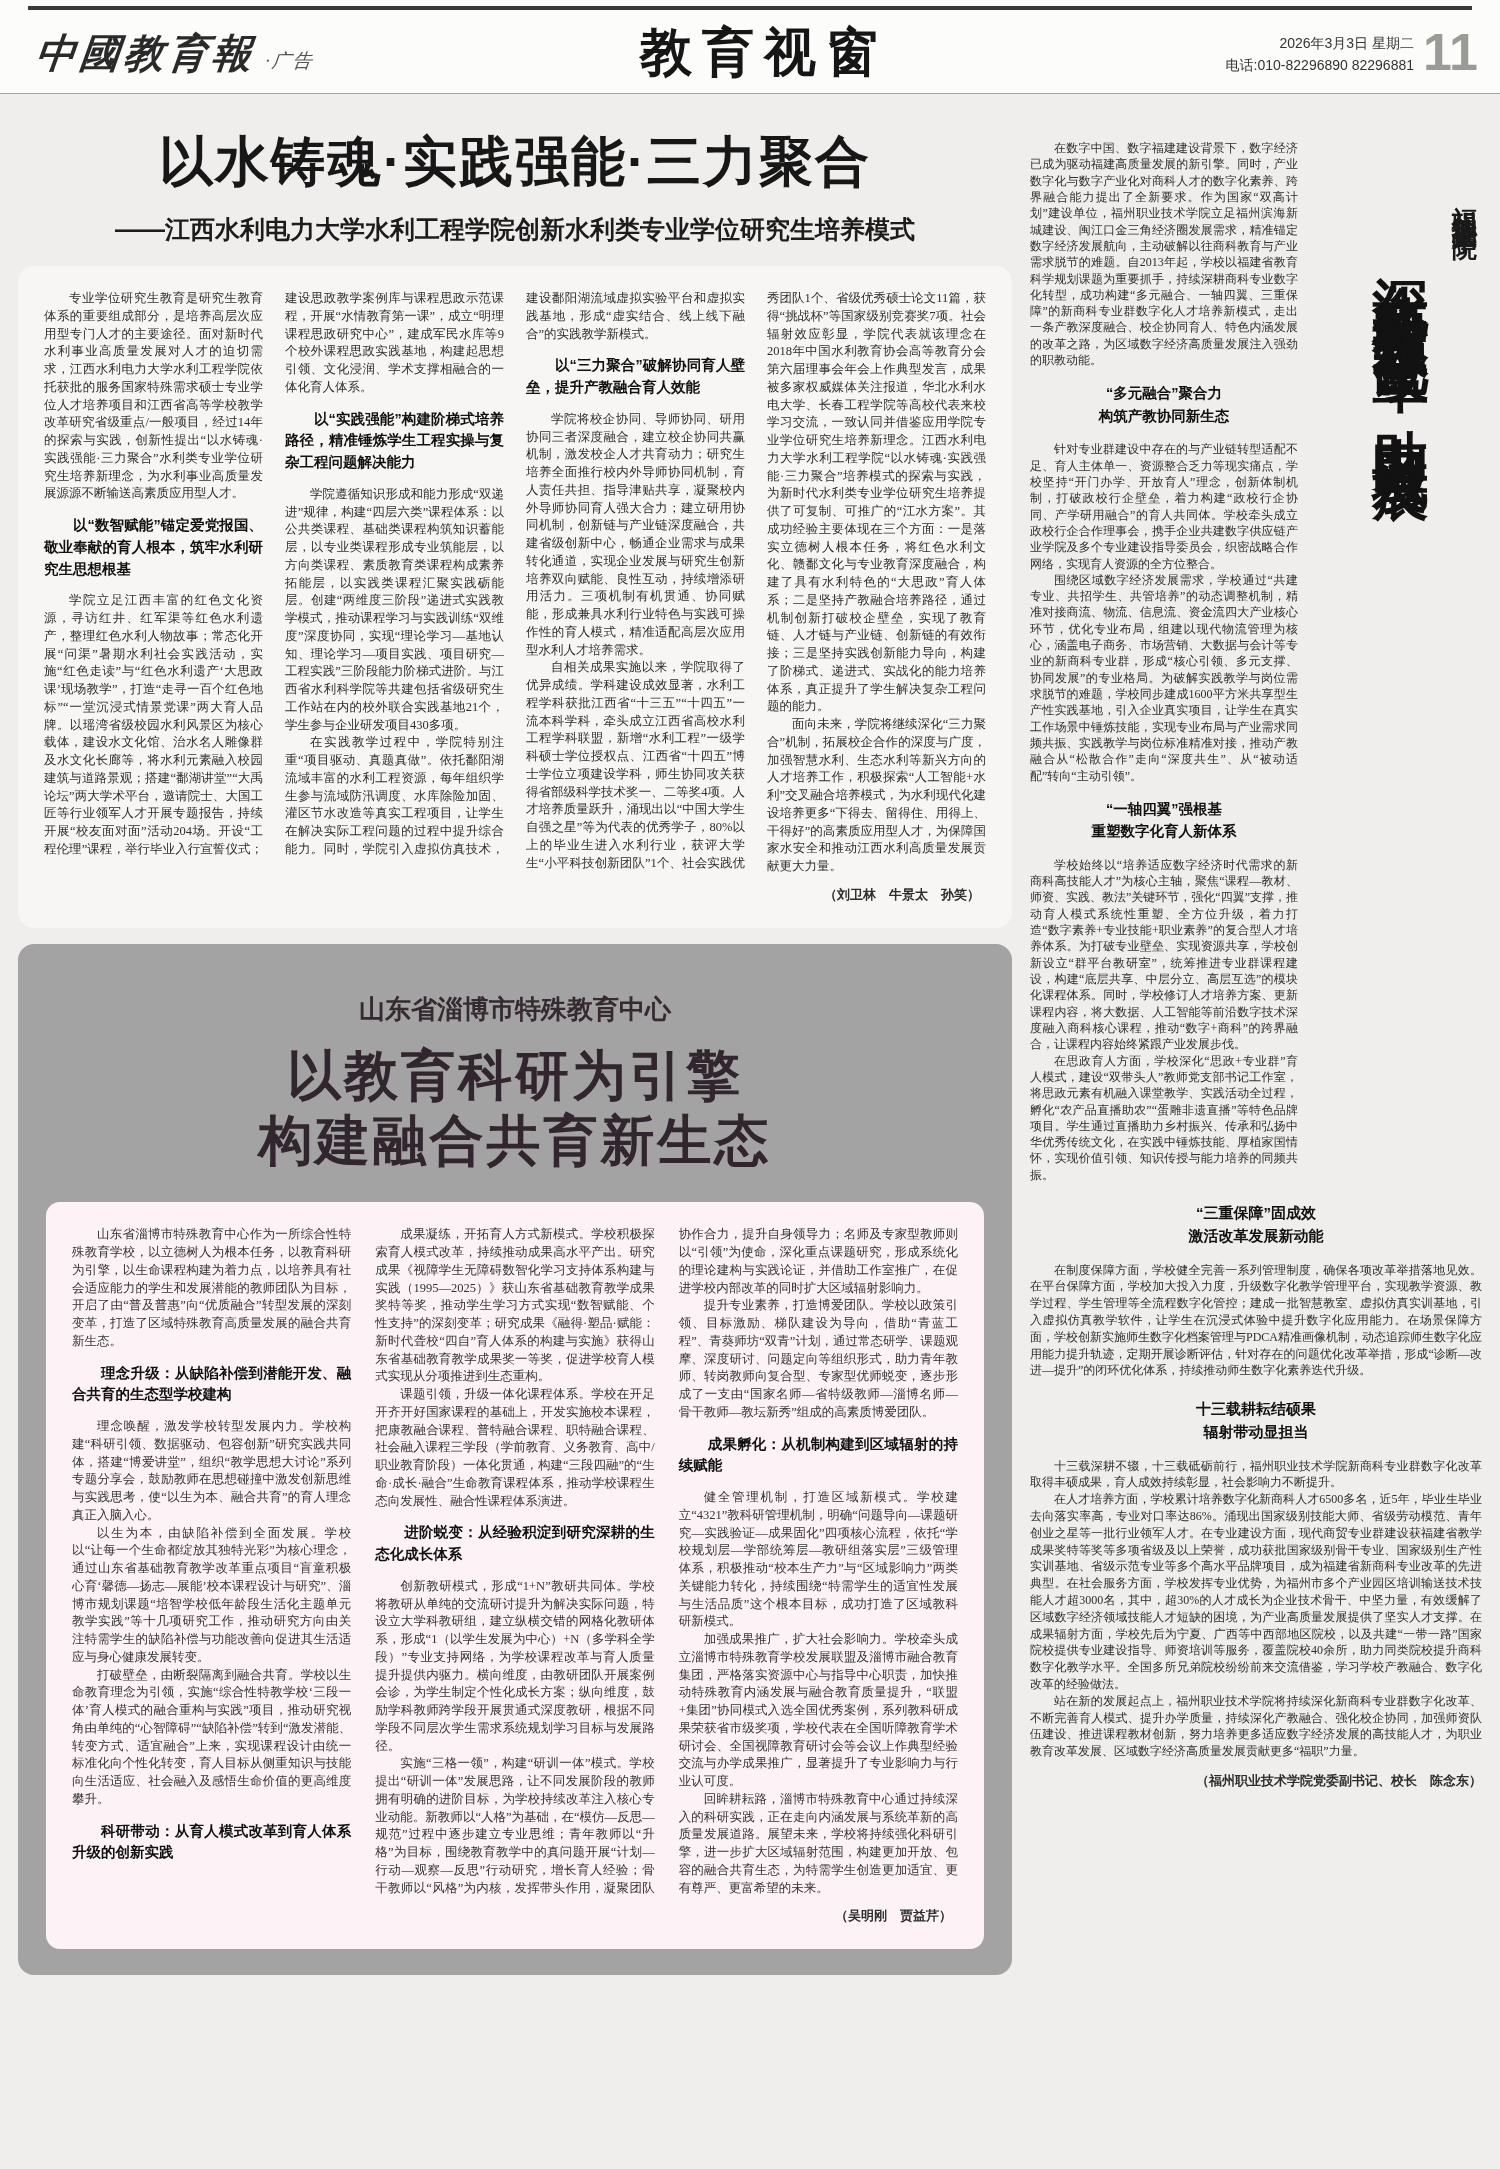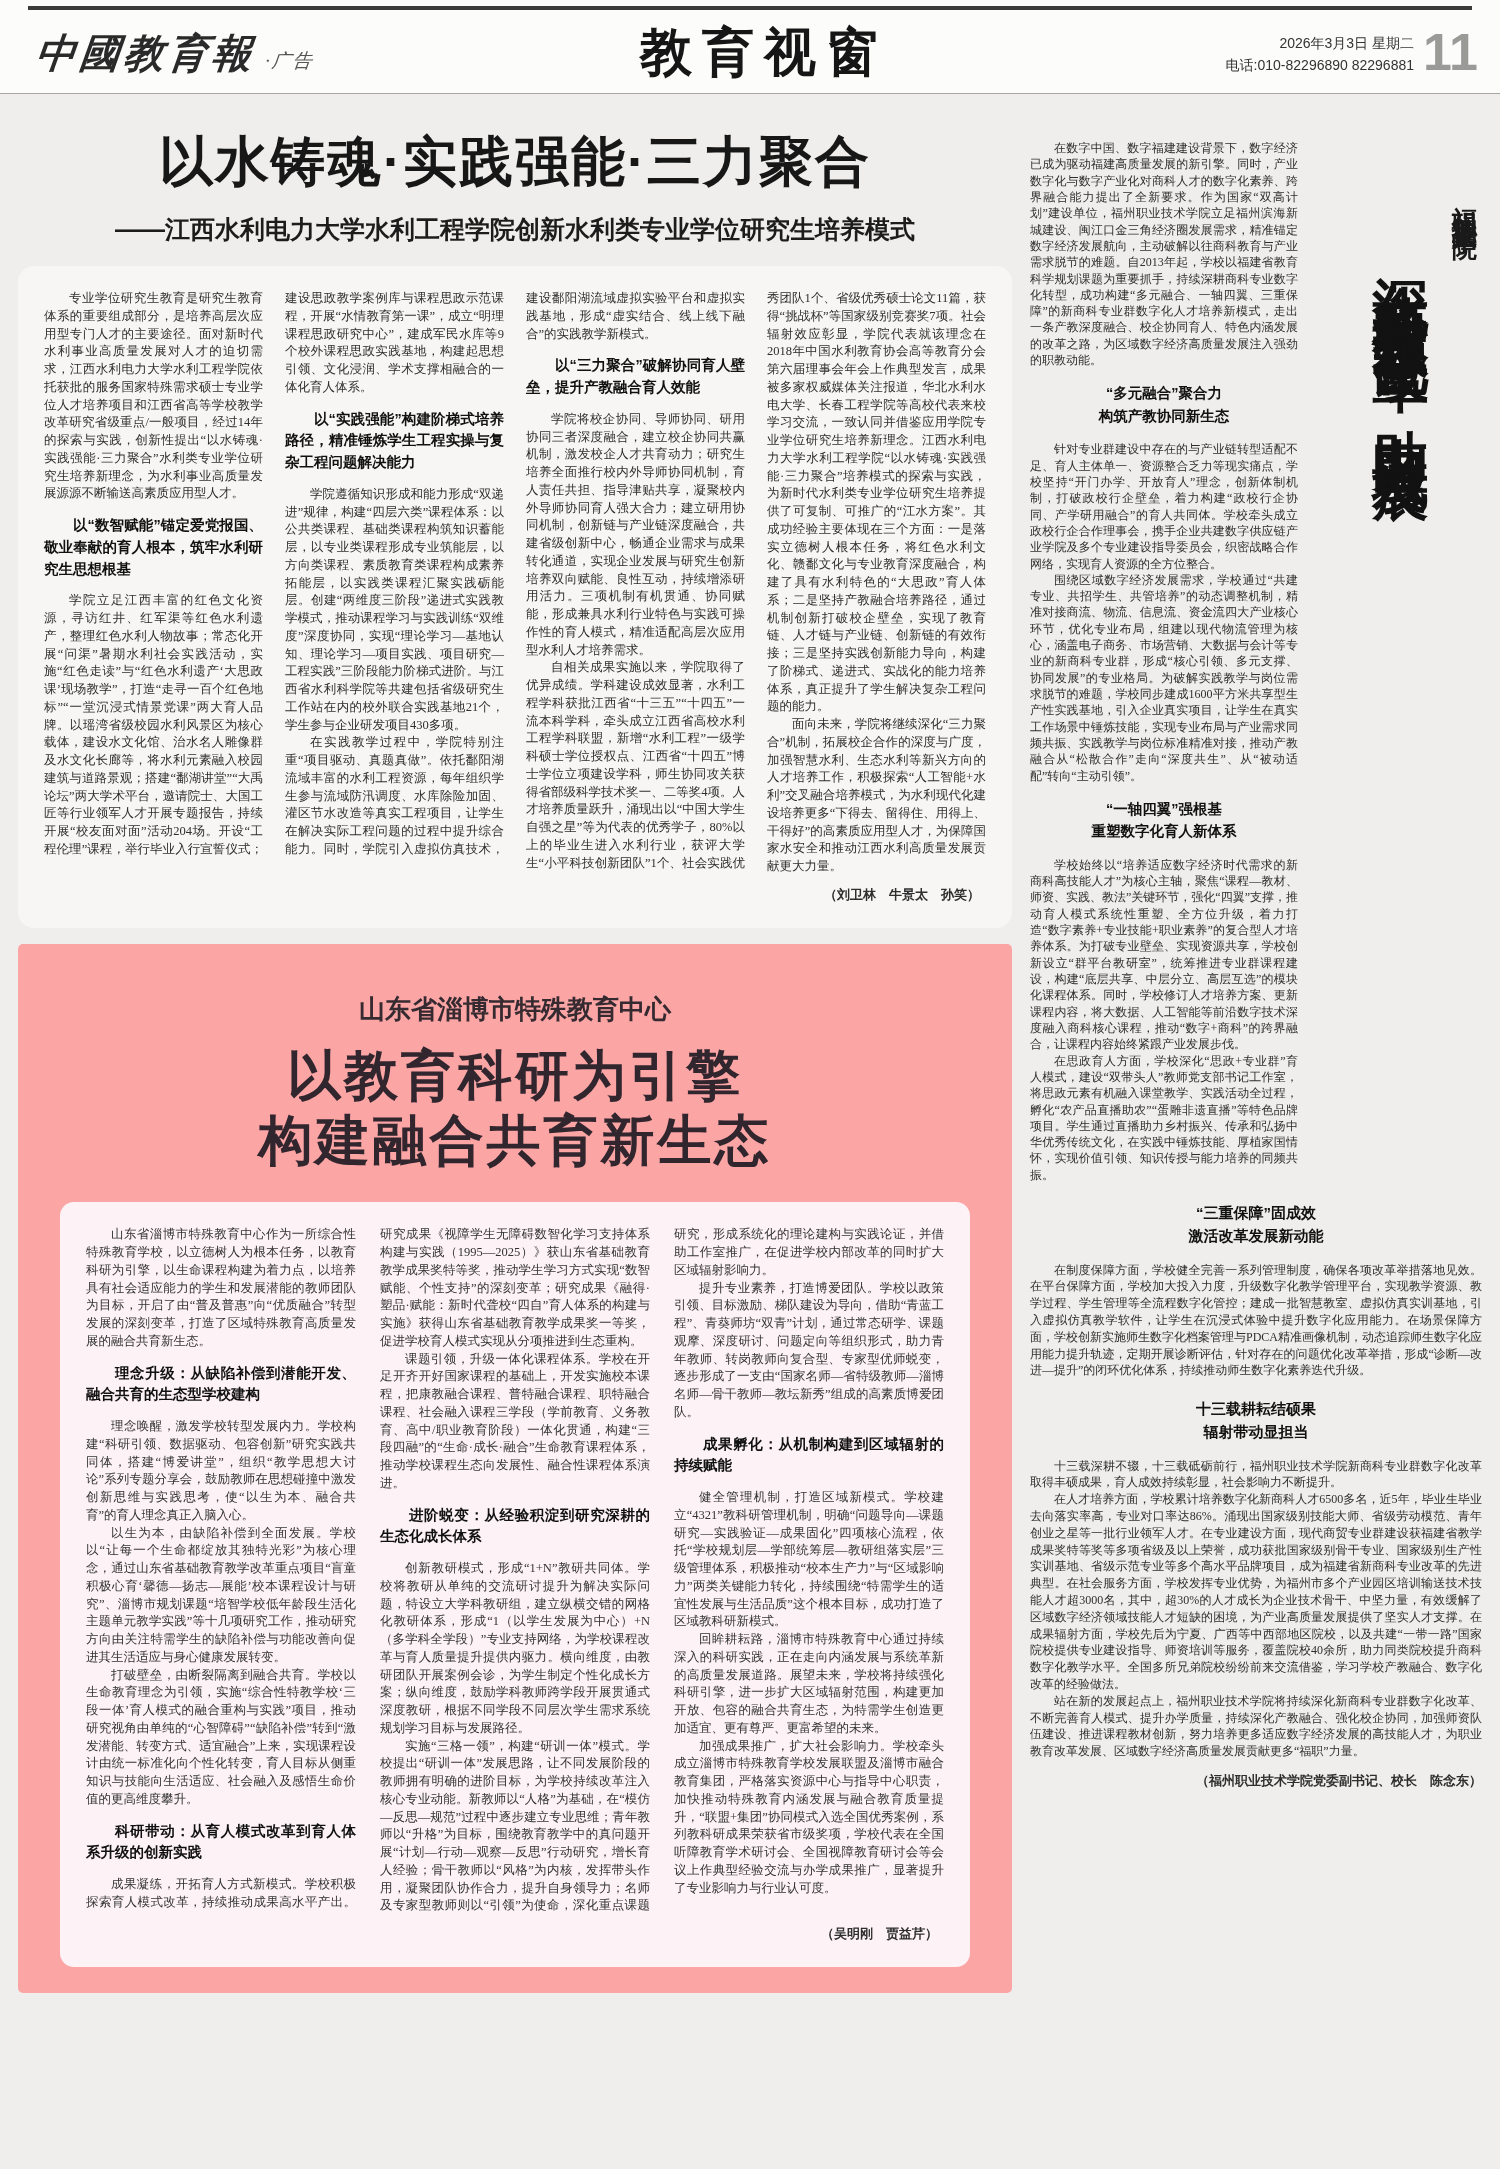--- a/index.html
+++ b/index.html
@@ -19,21 +19,21 @@
   .a1-title{margin-top:26px;text-align:center;font-family:"Liberation Sans",sans-serif;font-weight:900;font-size:54px;letter-spacing:2px;color:#171717;}
   .a1-subtitle{margin-top:14px;text-align:center;font-family:"Liberation Sans",sans-serif;font-weight:700;font-size:25px;color:#1c1c1c;}
   .card{background:#f7f6f4;border-radius:16px;padding:24px 26px;margin-top:20px;}
   .cols4{column-count:4;column-gap:22px;}
   .cols3{column-count:3;column-gap:24px;}
   .bp{margin:0;text-indent:2em;text-align:justify;font-size:12.5px;line-height:1.42;}
   .bh{font-family:"Liberation Sans",sans-serif;font-weight:700;font-size:14.5px;line-height:1.5;color:#111;margin:12px 0;text-indent:2em;text-align:justify;}
   .bhc{font-family:"Liberation Sans",sans-serif;font-weight:700;font-size:15px;line-height:1.55;color:#111;margin:16px 0;text-align:center;white-space:pre-line;}
   .byline{text-align:right;font-weight:bold;font-size:13px;margin-top:10px;padding-right:6px;}
   
-  .pink-panel{background:#fca5a5;border-radius:5px;padding:48px 42px 26px;margin-top:16px;}
+  .pink-panel{background:#a3a3a3;border-radius:16px;padding:48px 28px 26px;margin-top:16px;}
   .a2-kicker{text-align:center;font-family:"Liberation Sans",sans-serif;font-weight:700;font-size:26px;color:#362a31;}
   .a2-title{text-align:center;font-family:"Liberation Sans",sans-serif;font-weight:900;font-size:54px;letter-spacing:3px;color:#32262e;line-height:1.2;margin-top:16px;}
   .pink-card{background:#fdf2f6;border-radius:14px;padding:24px 26px;margin-top:30px;}
   .pink-card .bp{color:#333;}
   
   .right-zone{padding-top:40px;}
   .right-top{display:flex;align-items:flex-start;justify-content:flex-end;}
   .right-col1{width:268px;font-size:12px;}
   .right-col1 .bp{font-size:12px;line-height:1.36;}
   .right-col1 .bhc{font-size:14.5px;margin:14px 0;}
@@ -102,22 +102,22 @@
               <p class="bp">打破壁垒，由断裂隔离到融合共育。学校以生命教育理念为引领，实施“综合性特教学校‘三段一体’育人模式的融合重构与实践”项目，推动研究视角由单纯的“心智障碍”“缺陷补偿”转到“激发潜能、转变方式、适宜融合”上来，实现课程设计由统一标准化向个性化转变，育人目标从侧重知识与技能向生活适应、社会融入及感悟生命价值的更高维度攀升。</p>
               <div class="bh">科研带动：从育人模式改革到育人体系升级的创新实践</div>
               <p class="bp">成果凝练，开拓育人方式新模式。学校积极探索育人模式改革，持续推动成果高水平产出。研究成果《视障学生无障碍数智化学习支持体系构建与实践（1995—2025）》获山东省基础教育教学成果奖特等奖，推动学生学习方式实现“数智赋能、个性支持”的深刻变革；研究成果《融得·塑品·赋能：新时代聋校“四自”育人体系的构建与实施》获得山东省基础教育教学成果奖一等奖，促进学校育人模式实现从分项推进到生态重构。</p>
               <p class="bp">课题引领，升级一体化课程体系。学校在开足开齐开好国家课程的基础上，开发实施校本课程，把康教融合课程、普特融合课程、职特融合课程、社会融入课程三学段（学前教育、义务教育、高中/职业教育阶段）一体化贯通，构建“三段四融”的“生命·成长·融合”生命教育课程体系，推动学校课程生态向发展性、融合性课程体系演进。</p>
               <div class="bh">进阶蜕变：从经验积淀到研究深耕的生态化成长体系</div>
               <p class="bp">创新教研模式，形成“1+N”教研共同体。学校将教研从单纯的交流研讨提升为解决实际问题，特设立大学科教研组，建立纵横交错的网格化教研体系，形成“1（以学生发展为中心）+N（多学科全学段）”专业支持网络，为学校课程改革与育人质量提升提供内驱力。横向维度，由教研团队开展案例会诊，为学生制定个性化成长方案；纵向维度，鼓励学科教师跨学段开展贯通式深度教研，根据不同学段不同层次学生需求系统规划学习目标与发展路径。</p>
               <p class="bp">实施“三格一领”，构建“研训一体”模式。学校提出“研训一体”发展思路，让不同发展阶段的教师拥有明确的进阶目标，为学校持续改革注入核心专业动能。新教师以“人格”为基础，在“模仿—反思—规范”过程中逐步建立专业思维；青年教师以“升格”为目标，围绕教育教学中的真问题开展“计划—行动—观察—反思”行动研究，增长育人经验；骨干教师以“风格”为内核，发挥带头作用，凝聚团队协作合力，提升自身领导力；名师及专家型教师则以“引领”为使命，深化重点课题研究，形成系统化的理论建构与实践论证，并借助工作室推广，在促进学校内部改革的同时扩大区域辐射影响力。</p>
               <p class="bp">提升专业素养，打造博爱团队。学校以政策引领、目标激励、梯队建设为导向，借助“青蓝工程”、青葵师坊“双青”计划，通过常态研学、课题观摩、深度研讨、问题定向等组织形式，助力青年教师、转岗教师向复合型、专家型优师蜕变，逐步形成了一支由“国家名师—省特级教师—淄博名师—骨干教师—教坛新秀”组成的高素质博爱团队。</p>
               <div class="bh">成果孵化：从机制构建到区域辐射的持续赋能</div>
               <p class="bp">健全管理机制，打造区域新模式。学校建立“4321”教科研管理机制，明确“问题导向—课题研究—实践验证—成果固化”四项核心流程，依托“学校规划层—学部统筹层—教研组落实层”三级管理体系，积极推动“校本生产力”与“区域影响力”两类关键能力转化，持续围绕“特需学生的适宜性发展与生活品质”这个根本目标，成功打造了区域教科研新模式。</p>
+              <p class="bp">加强成果推广，扩大社会影响力。学校牵头成立淄博市特殊教育学校发展联盟及淄博市融合教育集团，严格落实资源中心与指导中心职责，加快推动特殊教育内涵发展与融合教育质量提升，“联盟+集团”协同模式入选全国优秀案例，系列教科研成果荣获省市级奖项，学校代表在全国听障教育学术研讨会、全国视障教育研讨会等会议上作典型经验交流与办学成果推广，显著提升了专业影响力与行业认可度。</p>
               <p class="bp">回眸耕耘路，淄博市特殊教育中心通过持续深入的科研实践，正在走向内涵发展与系统革新的高质量发展道路。展望未来，学校将持续强化科研引擎，进一步扩大区域辐射范围，构建更加开放、包容的融合共育生态，为特需学生创造更加适宜、更有尊严、更富希望的未来。</p>
-              <p class="bp">加强成果推广，扩大社会影响力。学校牵头成立淄博市特殊教育学校发展联盟及淄博市融合教育集团，严格落实资源中心与指导中心职责，加快推动特殊教育内涵发展与融合教育质量提升，“联盟+集团”协同模式入选全国优秀案例，系列教科研成果荣获省市级奖项，学校代表在全国听障教育学术研讨会、全国视障教育研讨会等会议上作典型经验交流与办学成果推广，显著提升了专业影响力与行业认可度。</p>
             </div>
           <div class="byline">（吴明刚　贾益芹）</div>
         </div>
       </div>
 
     </div>
 
     <div class="right-zone">
       <div class="right-top">
         <div class="right-col1">

